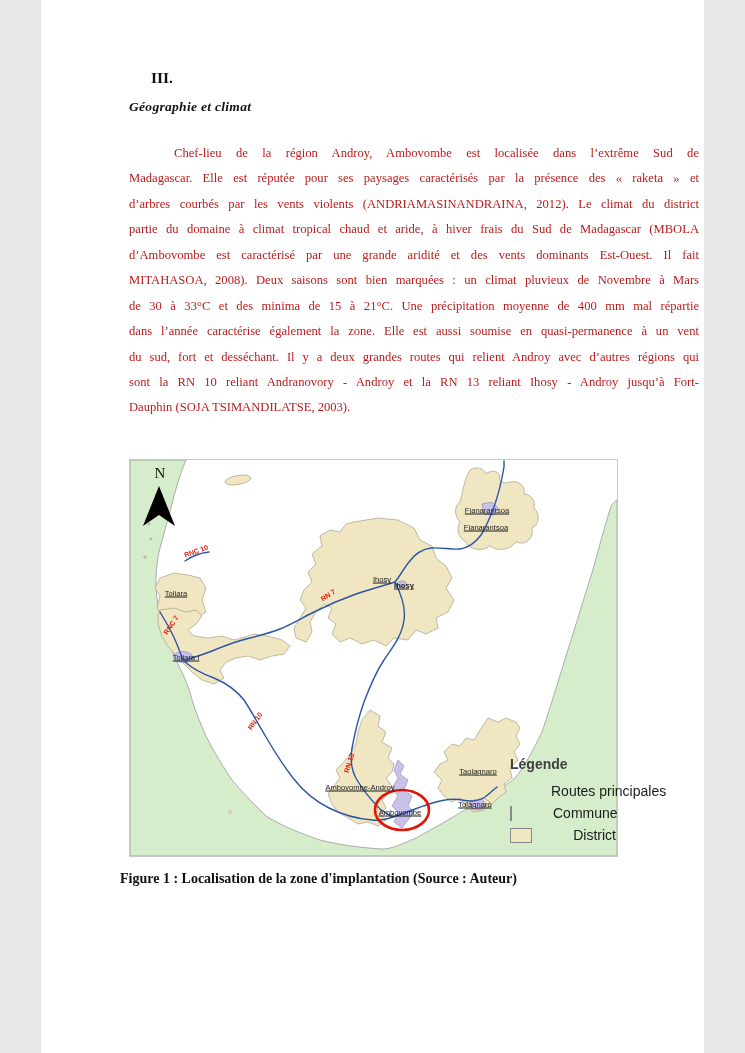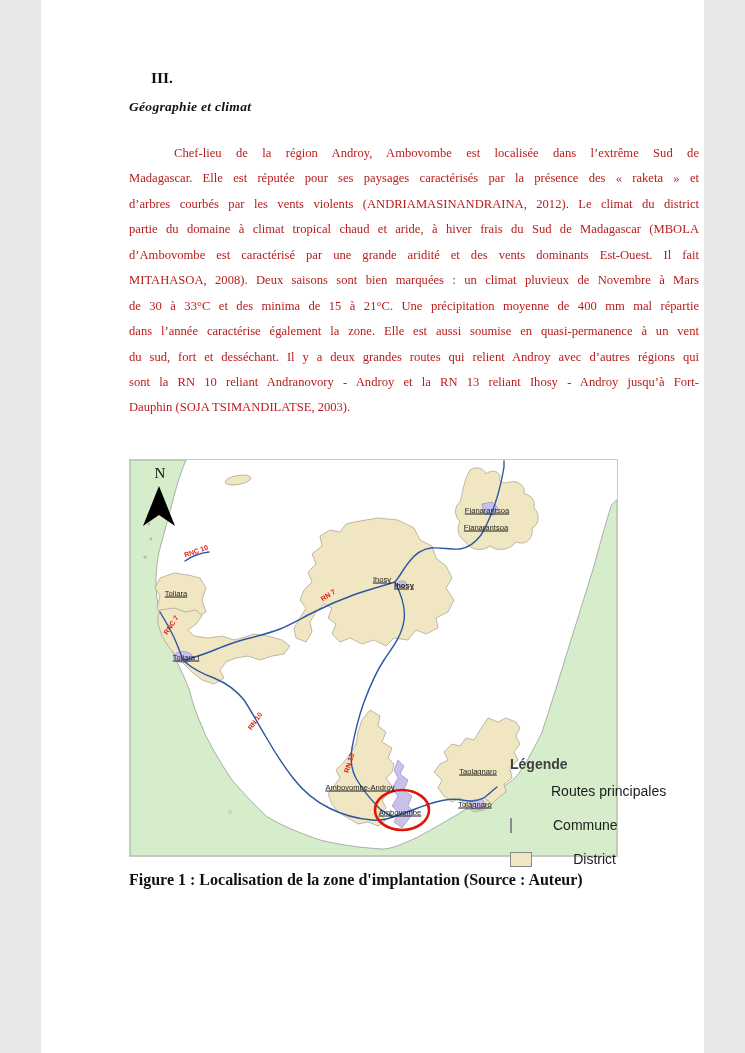--- a/index.html
+++ b/index.html
@@ -42,33 +42,33 @@
   .maplabel.city{ font-size:7.6px; color:#1c1c1c;text-decoration:underline; }
   .maplabel.road{ font-size:7px; font-weight:bold; color:var(--road_label,#e02314); }
   .maplabel.north{ font-family:"Liberation Serif",serif; font-size:15px; color:#101010; }
 
   .legend{
     position:absolute; left:380px; top:296px; width:106px;
   }
   .legend-title{
     font-family:"Liberation Sans", sans-serif; font-weight:bold; font-size:14px; color:#404040;
   }
-  .legend-row{ display:flex; align-items:center; margin-top:18px; }
+  .legend-row{ display:flex; align-items:center; margin-top:6px; }
   .legend-row .lab{
     font-family:"Liberation Sans", sans-serif; font-size:14px; color:#1c1c1c;
     margin-left:6px; white-space:nowrap;padding-left:35px;
   }
   .swatch-line{ width:25px; height:0; border-top:1.6px solid var(--road,#2d55a5); }
   .swatch-box{ width:22px; height:13px; border:0.5px solid #8a8a8a; }
   .swatch-commune{ background:var(--commune,#c9c1e8); }
   .swatch-district{ background:var(--district,#f0e7c2); }
   .legend-row.first{ margin-top:11px; }
 
   .figure-caption{
-    position:absolute; left:88px; top:871px; font-size:16px; font-weight:bold;
+    position:absolute; left:79px; top:871px; font-size:14px; font-weight:bold;
   }
   .page-number{
     position:absolute; left:660px; top:969px; width:30px; text-align:right; font-size:13px;
   }
 
   
   .outer{ fill:var(--outer_region,#d5edca); stroke:var(--coast,#8f8f8f); stroke-width:0.7; }
   .district{ fill:var(--district,#f0e7c2); stroke:var(--district_border,#a59f8a); stroke-width:0.7; stroke-linejoin:round; }
   .commune{ fill:var(--commune,#c9c1e8); stroke:#7a72b8; stroke-width:0.5; }
   .road{ fill:none; stroke:var(--road,#2d55a5); stroke-width:1.4; stroke-linecap:round; stroke-linejoin:round; }

